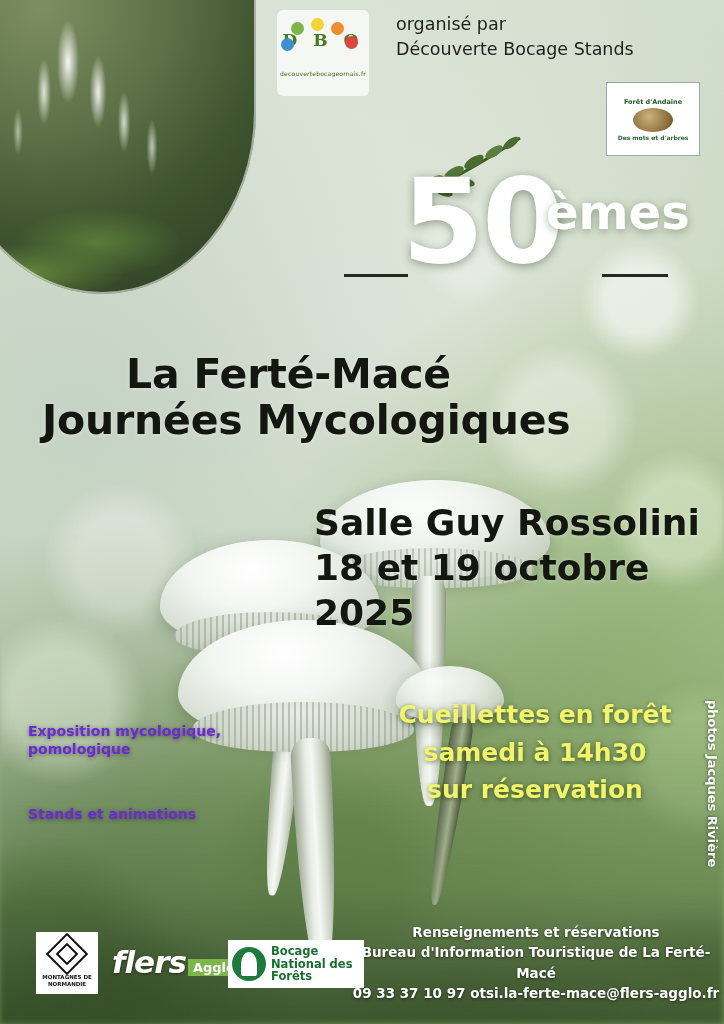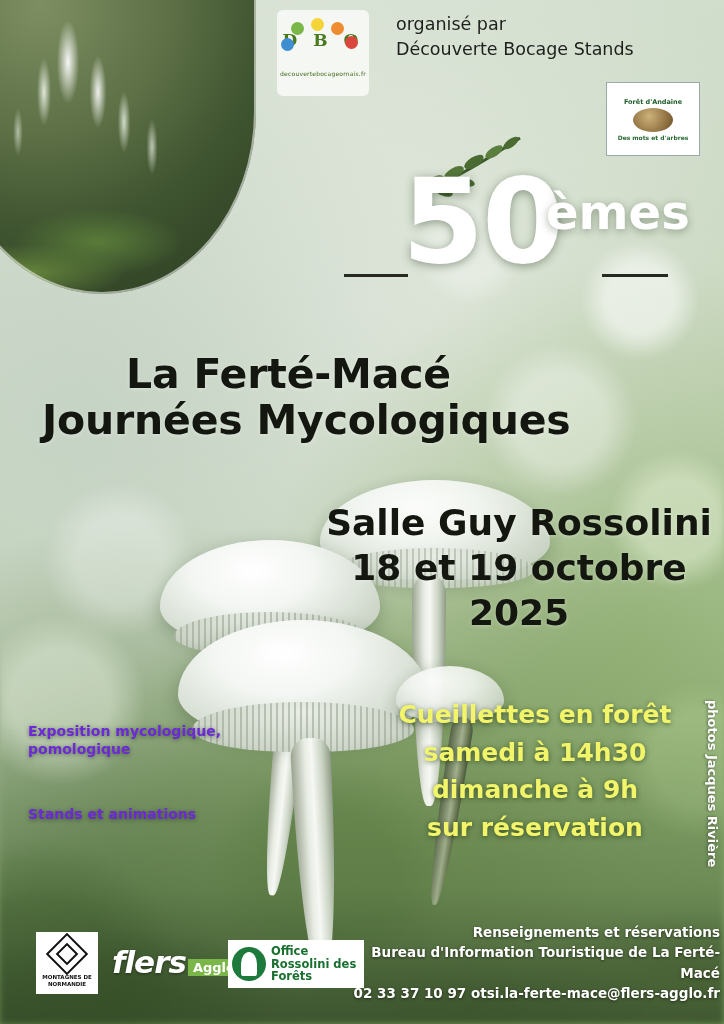--- a/index.html
+++ b/index.html
@@ -256,21 +256,21 @@
     letter-spacing: -0.2px;
     text-shadow: 0 1px 4px rgba(255,255,255,0.35);
   }
   .title-line.indent { margin-left: 84px; }
 
   .venue-block {
     position: absolute;
     left: 314px;
     top: 500px;
     color: #14170f;
-    text-align: center;
+    text-align: left;
   }
   .venue-line {
     font-size: 36px;
     font-weight: bold;
     line-height: 1.25;
     text-shadow: 0 1px 4px rgba(255,255,255,0.3);
   }
 
   .left-info {
     position: absolute;
@@ -311,21 +311,21 @@
 
   .footer-text {
     position: absolute;
     left: 352px;
     top: 922px;
     width: 368px;
     color: #ffffff;
     font-size: 13.5px;
     font-weight: bold;
     line-height: 1.5;
-    text-align: right;
+    text-align: center;
     text-shadow: 0 1px 3px rgba(0,0,0,0.55);
   }
 
   .logo-mn {
     position: absolute;
     left: 36px;
     top: 932px;
     width: 62px;
     height: 62px;
     background: #ffffff;
@@ -497,41 +497,40 @@
 
   <div class="left-info">
     <div>Exposition mycologique,</div>
     <div>pomologique</div>
     <div class="grp2">Stands et animations</div>
   </div>
 
   <div class="right-info">
     <div>Cueillettes en forêt</div>
     <div>samedi à 14h30</div>
-    <div>dimanche à 9h</div>
     <div>sur réservation</div>
   </div>
 
   <div class="credit">photos Jacques Rivière</div>
 
   <div class="footer-text">
     <div>Renseignements et réservations</div>
     <div>Bureau d'Information Touristique de La Ferté-Macé</div>
-    <div>02 33 37 10 97 otsi.la-ferte-mace@flers-agglo.fr</div>
+    <div>09 33 37 10 97 otsi.la-ferte-mace@flers-agglo.fr</div>
   </div>
 
   <div class="logo-mn">
     <div class="mn-mark"></div>
     <div class="mn-text">MONTAGNES
 DE NORMANDIE</div>
   </div>
 
   <div class="logo-flers">
     <div class="flers-word">flers</div>
     <div class="flers-agglo">Agglo</div>
   </div>
 
   <div class="logo-onf">
     <div class="onf-tree"></div>
-    <div class="onf-text">Office Rossolini des Forêts</div>
+    <div class="onf-text">Bocage National des Forêts</div>
   </div>
 
 </div>
 
 </body></html>

